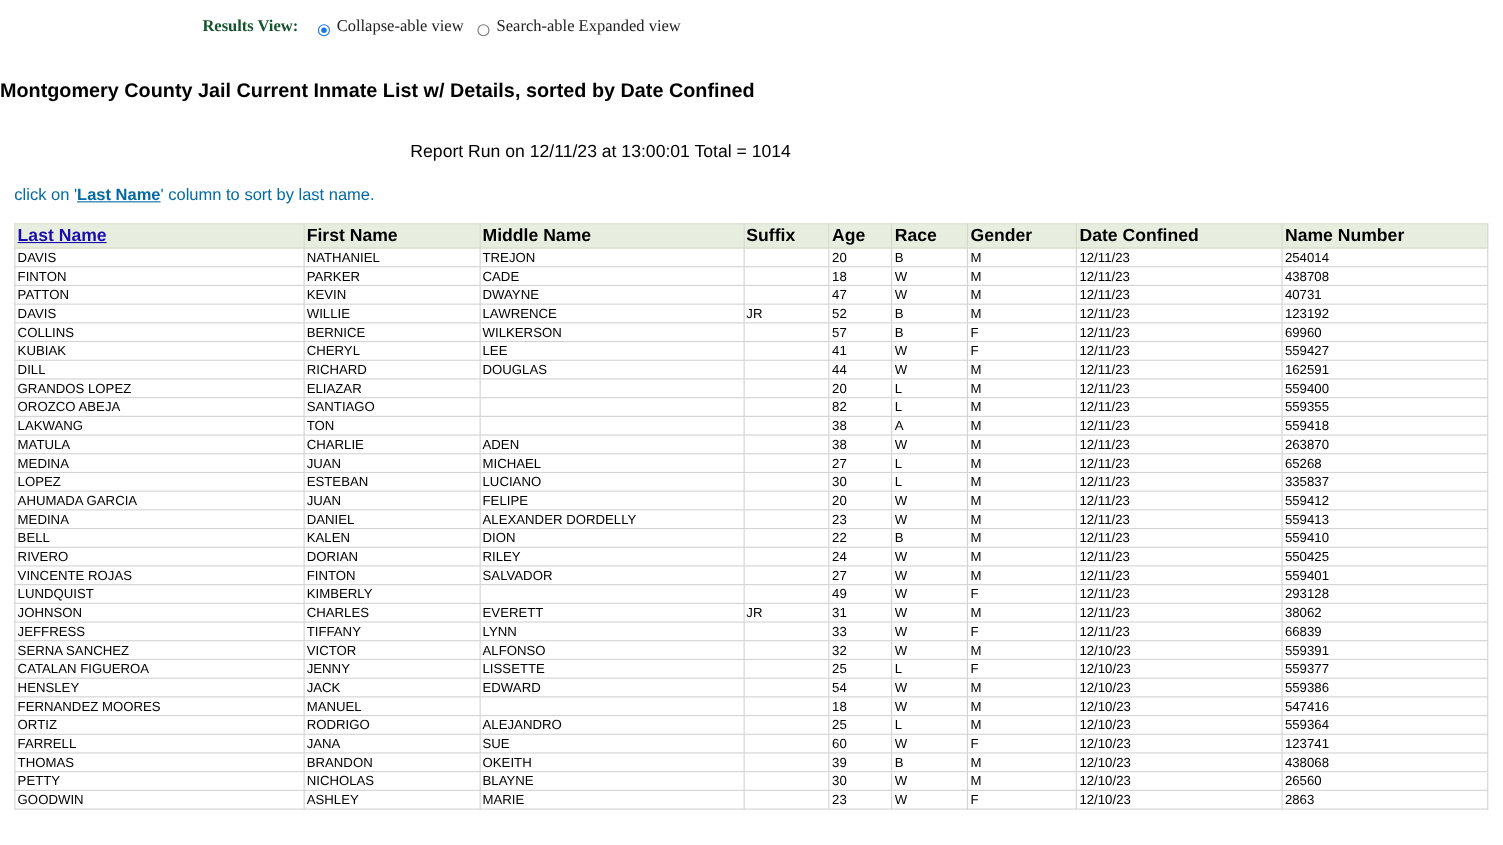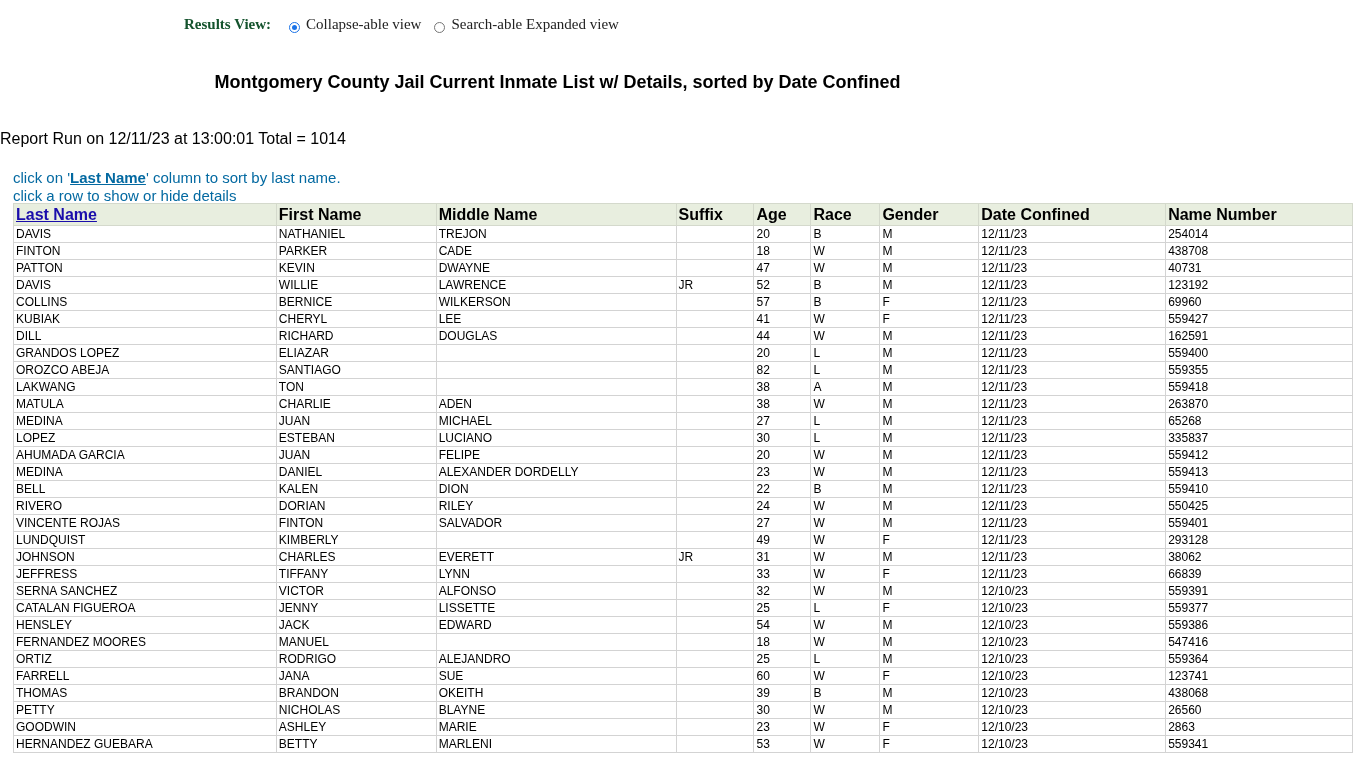--- a/index.html
+++ b/index.html
@@ -3,22 +3,22 @@
   <meta charset="utf-8">
   <style>
     html, body { margin: 0; padding: 0; background: #ffffff; }
     body { width: 1366px; height: 768px; overflow: hidden; position: relative; font-family: "Liberation Sans", sans-serif; color: #000; }
     .results-view { position: absolute; left: 184px; top: 16px; font-family: "Liberation Serif", serif; font-size: 15px; display: flex; align-items: center; }
     .results-view .rv-label { color: #14532d; font-weight: bold; margin-right: 18px; }
     .radio-opt { display: flex; align-items: flex-end; margin-right: 13px; cursor: pointer; color: #222; }
     .radio { width: 11px; height: 11px; border-radius: 50%; border: 1px solid #767676; background: #fff; margin-right: 6px; position: relative; box-sizing: border-box; }
     .radio.checked { border: 1px solid #1a73e8; }
     .radio.checked::after { content: ""; position: absolute; left: 2px; top: 2px; width: 5px; height: 5px; border-radius: 50%; background: #1a73e8; }
-    .page-title { position: absolute; left: 0; width: 1115px; top: 72px; text-align: center; font-size: 18px; font-weight: bold; }
-    .report-run { position: absolute; left: 0; width: 1092px; top: 130px; text-align: left; font-size: 16px; }
+    .page-title { position: absolute; left: 0; width: 1115px; top: 72px; text-align: left; font-size: 18px; font-weight: bold; }
+    .report-run { position: absolute; left: 0; width: 1092px; top: 130px; text-align: center; font-size: 16px; }
     .instructions { position: absolute; left: 13px; top: 169px; font-size: 15px; line-height: 18px; color: #0369a1; }
     .instructions b { font-weight: bold; }
     .instructions .ln { text-decoration: underline; }
     table.inmates { position: absolute; left: 13px; top: 203px; width: 1340px; border-collapse: collapse; font-size: 12px; }
     table.inmates th { background: #e8eedf; text-align: left; font-size: 16px; font-weight: bold; padding: 1px 2px; border: 1px solid #d4d9cc; height: 19px; }
     table.inmates th a { color: #1a0dab; text-decoration: underline; }
     table.inmates td { padding: 0 2px; height: 16px; border: 1px solid #d3d3d3; white-space: nowrap; }
     table.inmates tr.row { cursor: pointer; }
   </style>
 </head>
@@ -34,21 +34,20 @@
     <span class="radio"></span>
     <span>Search-able Expanded view</span>
   </label>
 </div>
 
 <div class="page-title">Montgomery County Jail Current Inmate List w/ Details, sorted by Date Confined</div>
 <div class="report-run">Report Run on 12/11/23 at 13:00:01 Total = 1014</div>
 
 <div class="instructions">
   <div><span>click on '</span><b class="ln">Last Name</b><span>' column to sort by last name.</span></div>
-  <div>click a row to show or hide details</div>
 </div>
 
 <table class="inmates">
   <colgroup>
     <col style="width:263px">
       <col style="width:160px">
       <col style="width:240px">
       <col style="width:78px">
       <col style="width:57px">
       <col style="width:69px">
@@ -393,25 +392,14 @@
         <td>GOODWIN</td>
         <td>ASHLEY</td>
         <td>MARIE</td>
         <td></td>
         <td>23</td>
         <td>W</td>
         <td>F</td>
         <td>12/10/23</td>
         <td>2863</td>
       </tr>
-      <tr class="row">
-        <td>HERNANDEZ GUEBARA</td>
-        <td>BETTY</td>
-        <td>MARLENI</td>
-        <td></td>
-        <td>53</td>
-        <td>W</td>
-        <td>F</td>
-        <td>12/10/23</td>
-        <td>559341</td>
-      </tr>
     </tbody>
 </table>
 
 </body></html>

